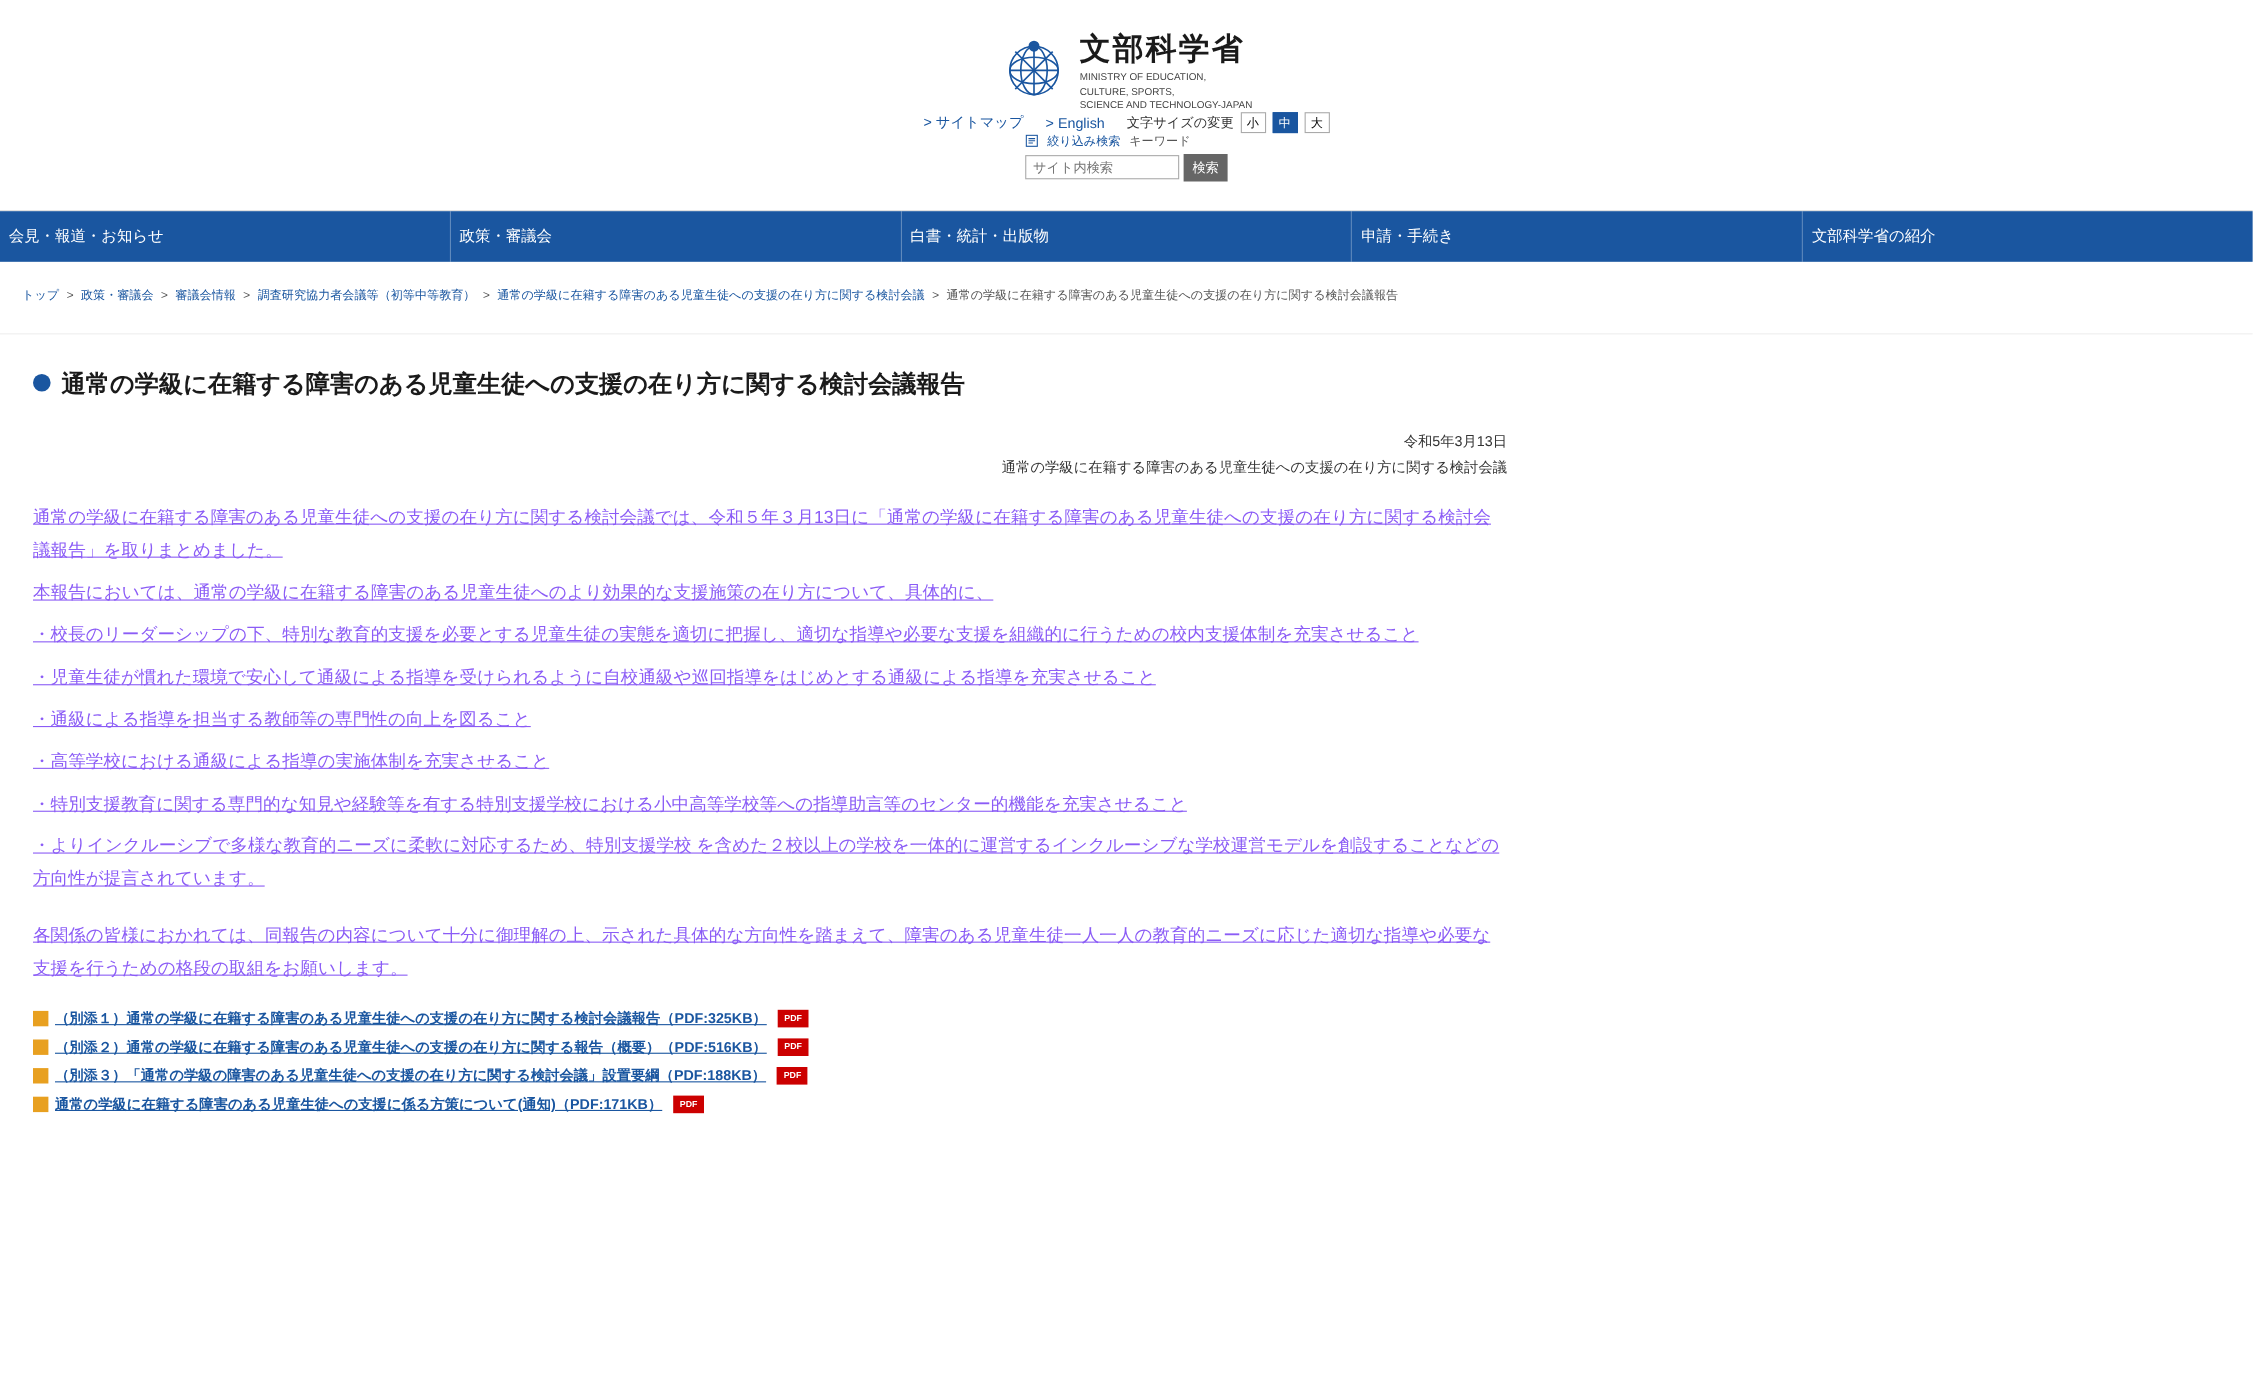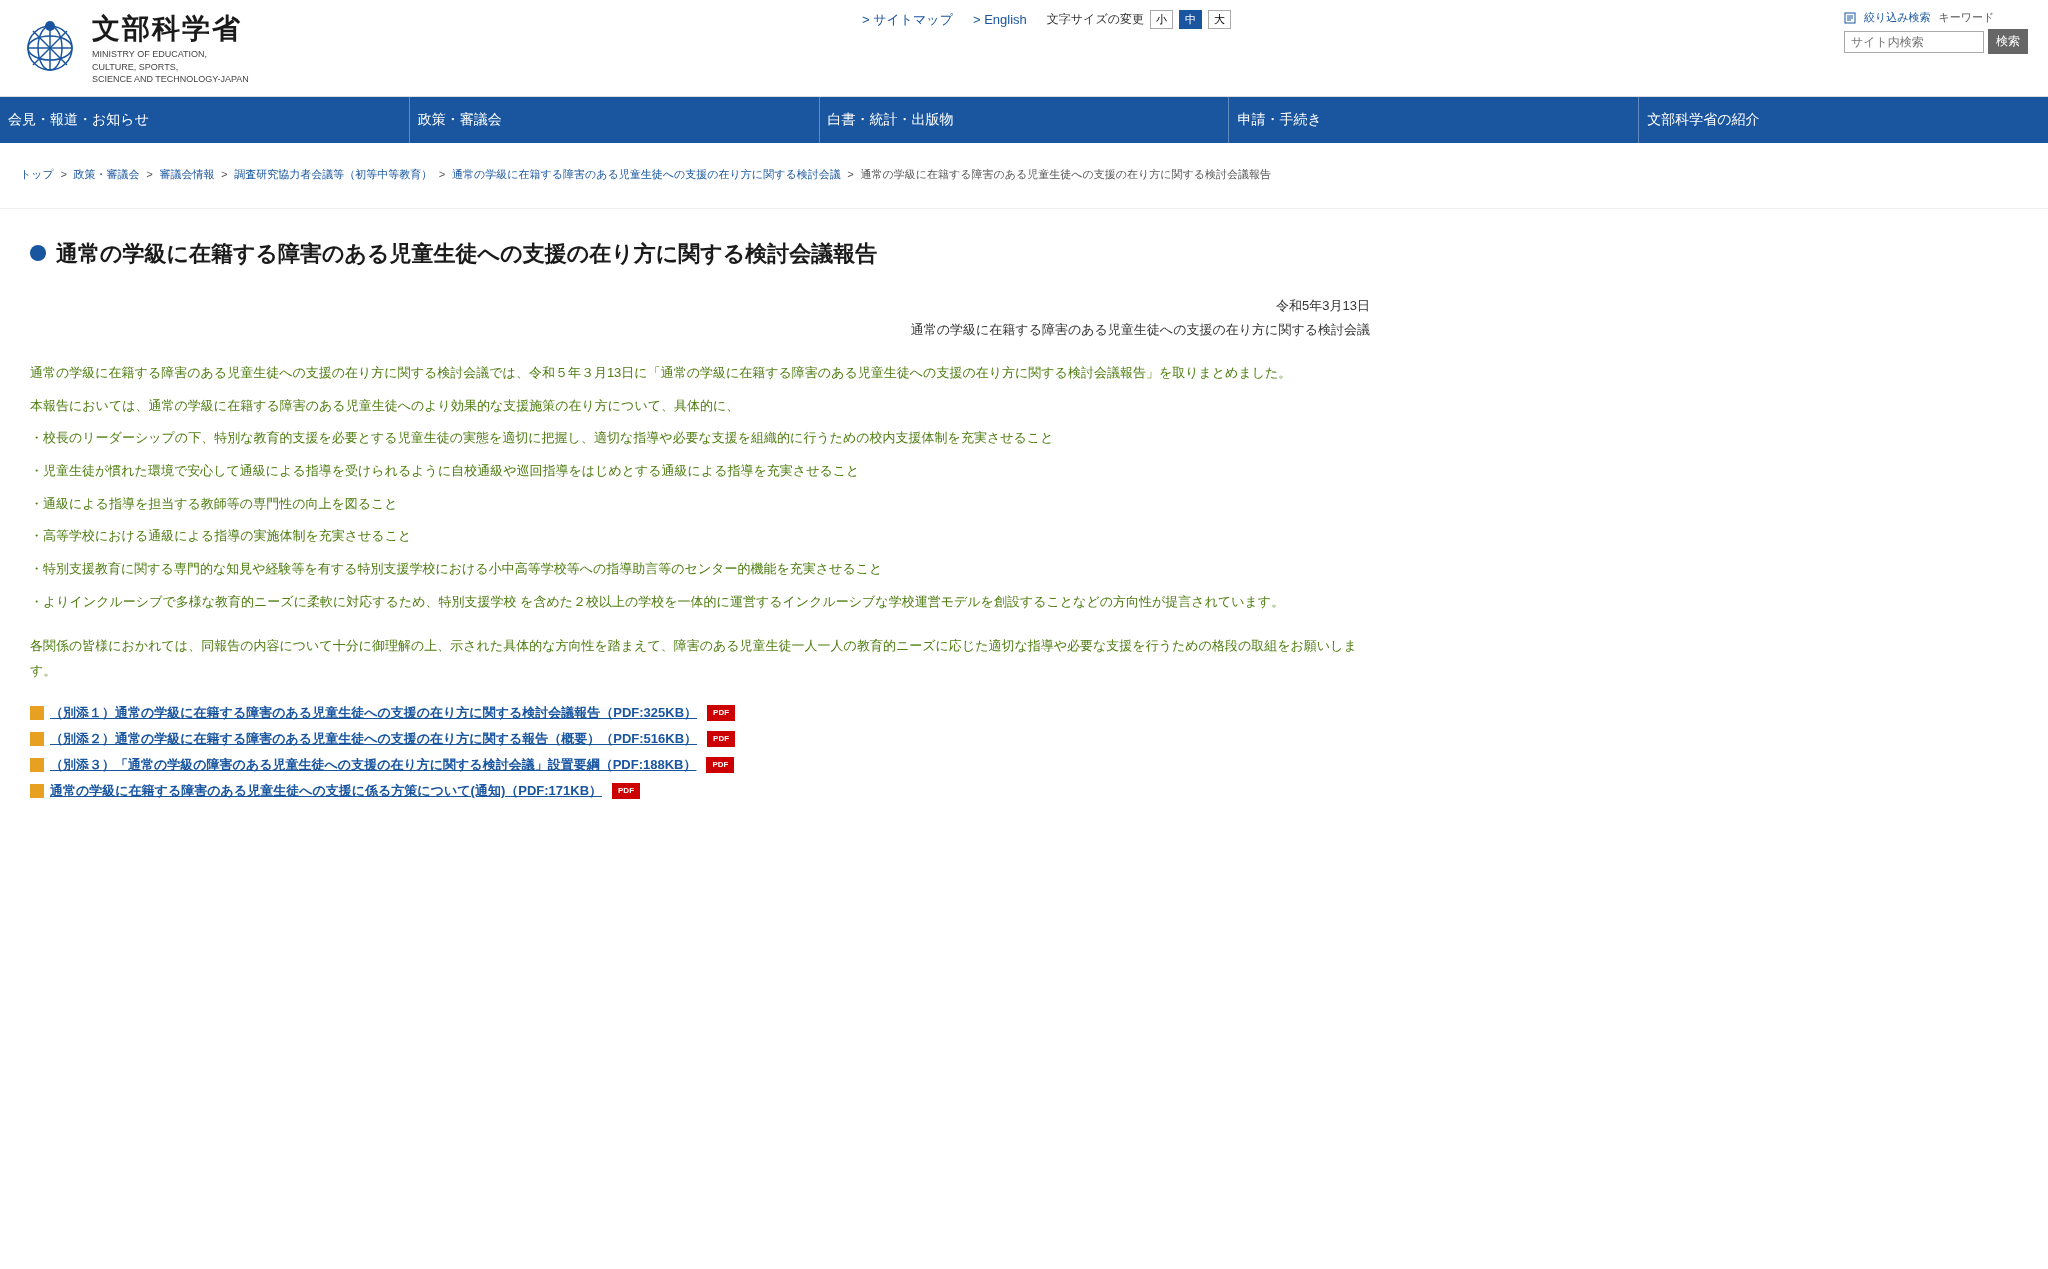--- a/index.html
+++ b/index.html
@@ -1,19 +1,19 @@
 <!DOCTYPE html>
 <html lang="ja"><head>
   <meta charset="utf-8">
   <style>
     * { margin: 0; padding: 0; box-sizing: border-box; }
     body { font-family: "Meiryo", "MS Gothic", "Hiragino Kaku Gothic ProN", sans-serif; font-size: 13px; color: #333; background: #fff; }
 
     
-    .header { display: flex; align-items: flex-start; justify-content: space-between; padding: 10px 20px; border-bottom: 1px solid #ddd; }
+    .header { display: flex; align-items: center; justify-content: space-between; padding: 26px 20px; border-bottom: 1px solid #ddd; flex-direction: column; }
     .header-left { display: flex; align-items: center; gap: 12px; }
     .logo-icon { width: 60px; height: 60px; }
     .logo-text-block { display: flex; flex-direction: column; }
     .logo-jp { font-size: 28px; font-weight: bold; color: #1a1a1a; letter-spacing: 2px; }
     .logo-en { font-size: 9px; color: #444; line-height: 1.4; }
     .header-center { display: flex; align-items: center; gap: 20px; }
     .sitemap-link, .english-link { color: #1a56a0; text-decoration: none; font-size: 13px; }
     .sitemap-link:before, .english-link:before { content: "> "; }
     .fontsize-block { display: flex; align-items: center; gap: 6px; font-size: 12px; color: #333; }
     .fontsize-btn { border: 1px solid #aaa; background: #fff; cursor: pointer; padding: 1px 5px; font-size: 11px; }
@@ -40,21 +40,21 @@
 
     
     .page-title-block { display: flex; align-items: flex-start; gap: 10px; margin-bottom: 24px; margin-top: 10px; }
     .title-dot { width: 16px; height: 16px; border-radius: 50%; background: #1a56a0; margin-top: 6px; flex-shrink: 0; }
     .page-title { font-size: 22px; font-weight: bold; color: #1a1a1a; line-height: 1.4; }
 
     
     .meta-block { text-align: right; margin-bottom: 20px; font-size: 13px; color: #333; line-height: 1.8; }
 
     
-    .body-text { font-size: 13px; color: #4d7c0f; line-height: 1.9; margin-bottom: 20px; }
+    .body-text { font-size: 16px; color: #8b5cf6; line-height: 1.9; margin-bottom: 20px; text-decoration: underline; }
     .body-text p { margin-bottom: 8px; }
 
     
     .links-section { margin-top: 20px; }
     .link-item { display: flex; align-items: center; gap: 6px; margin-bottom: 8px; font-size: 13px; font-weight: bold; }
     .link-icon { width: 14px; height: 14px; background: #e8a020; display: inline-block; flex-shrink: 0; }
     .link-item a { color: #1a56a0; text-decoration: underline; }
     .pdf-icon { display: inline-block; width: 28px; height: 16px; background: #cc0000; color: #fff; font-size: 8px; text-align: center; line-height: 16px; margin-left: 4px; flex-shrink: 0; }
     .search-filter-link { color: #1a56a0; text-decoration: none; font-size: 11px; }
     .keyword-label { font-size: 11px; color: #555; }

